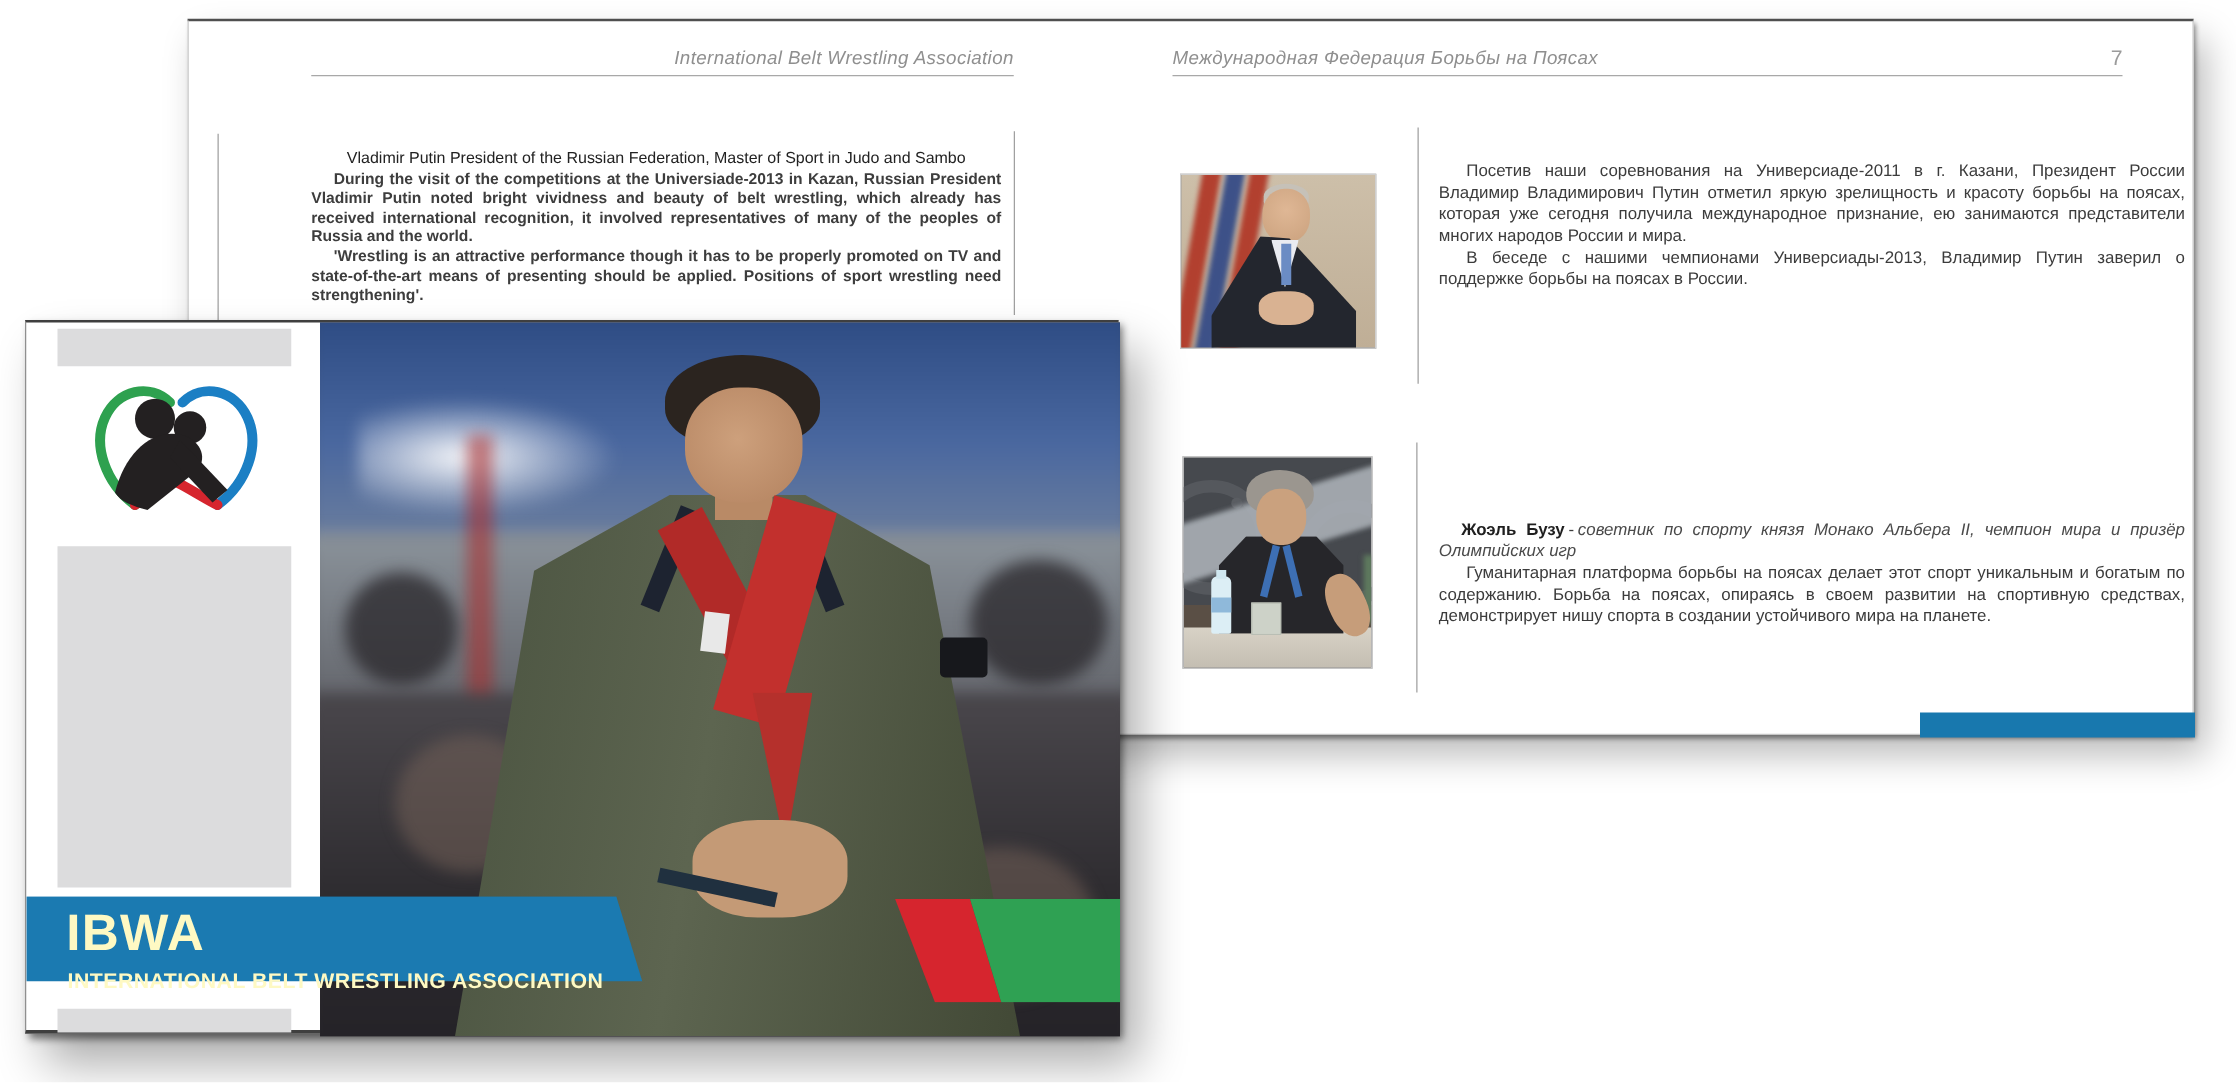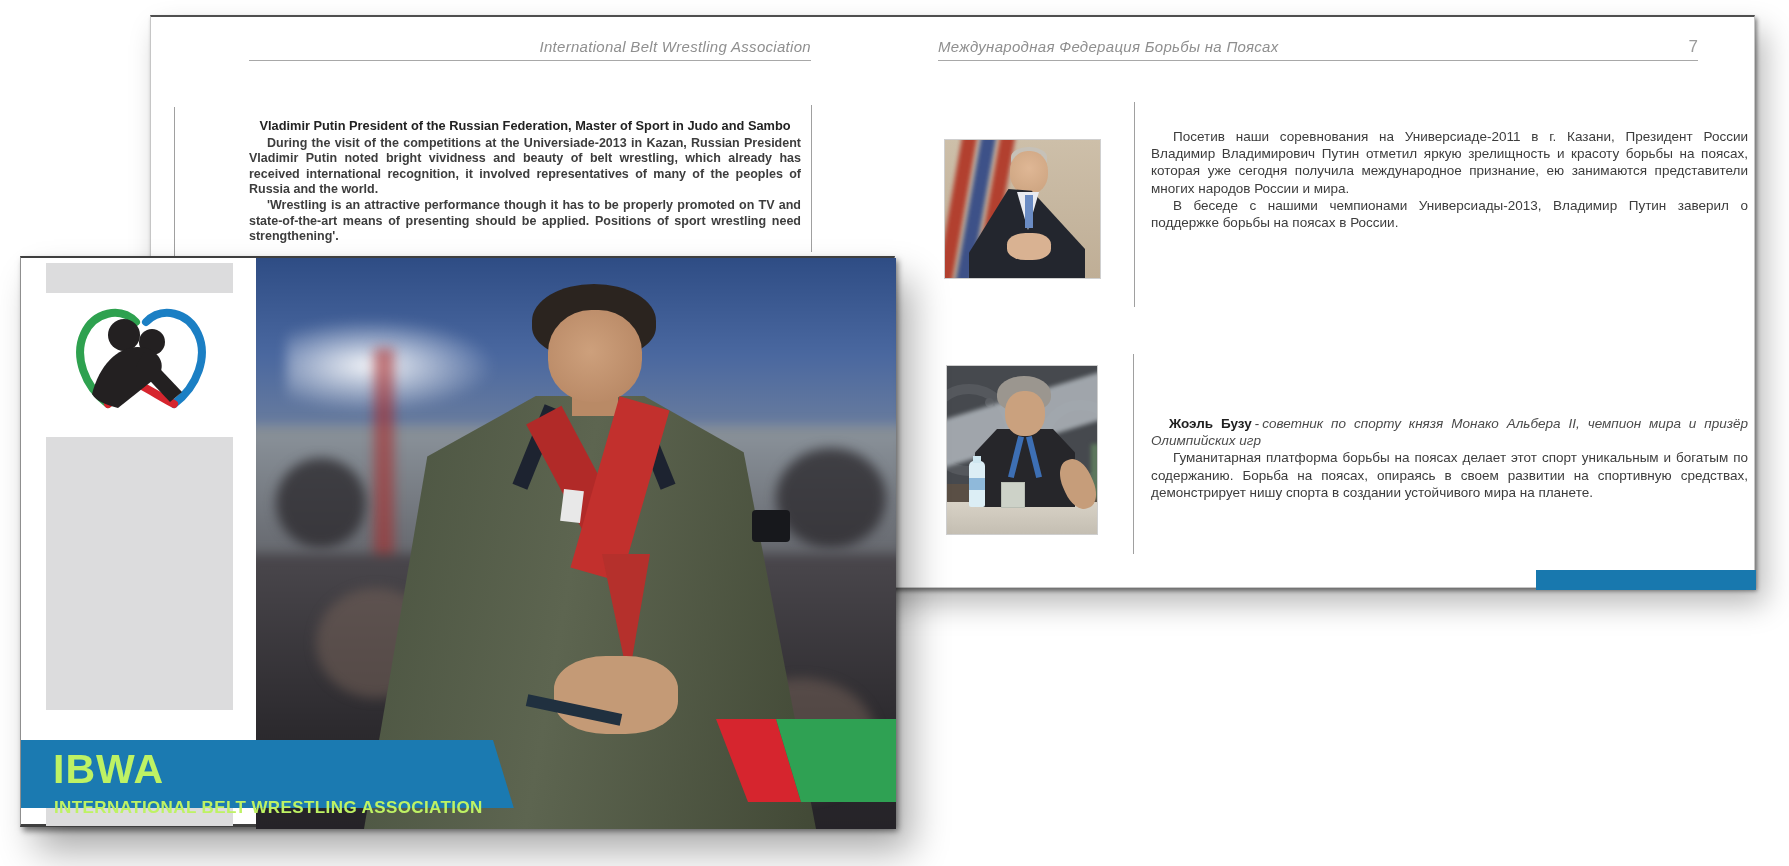--- a/index.html
+++ b/index.html
@@ -35,21 +35,21 @@
   #page-number{left:1490px;top:20px;width:57px;text-align:right;font-size:17px;color:#9b9b9b;}
 
   .vrule{width:1px;background:#a0a0a0;}
   #rule-a{left:23px;top:90px;height:167px;}
   #rule-b{left:660px;top:88px;height:147px;}
   #rule-c{left:983px;top:85px;height:205px;}
   #rule-d{left:982px;top:337px;height:200px;}
 
   
   #en-block{left:98px;top:101px;width:552px;color:#3d3d3d;font-size:12.5px;line-height:15.6px;}
-  #en-block h3{font-size:12.8px;color:#222;text-align:center;font-weight:bold;margin-bottom:2px;}
+  #en-block h3{font-size:12.8px;color:#222;text-align:center;font-weight:normal;margin-bottom:2px;}
   #en-block p{text-align:justify;text-indent:18px;font-weight:bold;}
   .ru-block{width:597px;color:#3c3c3c;font-size:13.5px;line-height:17.2px;}
   #ru-block-1{left:1000px;top:111px;}
   #ru-block-2{left:1000px;top:398px;}
   .ru-block .lead{text-align:justify;text-indent:18px;}
   .ru-block .lead b{color:#1f1f1f;}
   .ru-block .lead i{color:#4a4a4a;}
   .ru-block .sep{margin:0 3px;}
   .ru-block p{text-align:justify;text-indent:22px;}
 
@@ -123,21 +123,21 @@
   .wr-collar-r{left:388px;top:146px;width:16px;height:86px;background:#1d2330;transform:rotate(-22deg);}
   .wr-sash1{left:338px;top:142px;width:52px;height:178px;background:#c2302d;transform:rotate(16deg);}
   .wr-sash2{left:296px;top:150px;width:40px;height:120px;background:#b12a28;transform:rotate(-28deg);}
   .wr-tail{left:346px;top:296px;width:48px;height:126px;background:#b5302c;clip-path:polygon(0 0,100% 0,55% 100%);}
   .wr-label{left:306px;top:232px;width:20px;height:32px;background:#e8e8e8;transform:rotate(7deg);}
   .wr-badge{left:496px;top:252px;width:38px;height:32px;background:#17181c;border-radius:4px;}
   .wr-hands{left:298px;top:398px;width:124px;height:78px;background:#c49a76;border-radius:42%;}
   .wr-cuff{left:270px;top:446px;width:96px;height:12px;background:#20303f;transform:rotate(12deg);}
 
   #cover-banner{left:0;top:459px;width:500px;height:68px;background:var(--banner-blue);
-    clip-path:polygon(0 0,472px 0,498px 85px,0 85px);color:#bef264;margin-top:23px;}
+    clip-path:polygon(0 0,472px 0,498px 85px,0 85px);color:#fef9c3;}
   #banner-acronym{left:32px;top:6px;font-size:41px;font-weight:bold;letter-spacing:1px;}
   #banner-fullname{left:33px;top:58px;font-size:17px;font-weight:bold;letter-spacing:.4px;}
   #shape-red{left:695px;top:461px;width:86px;height:83px;background:var(--accent-red);
     clip-path:polygon(0 0,60px 0,85px 83px,32px 83px);}
   #shape-green{left:755px;top:461px;width:120px;height:83px;background:var(--accent-green);
     clip-path:polygon(0 0,120px 0,120px 83px,25px 83px);}
 </style>
 </head>
 <body>
 

